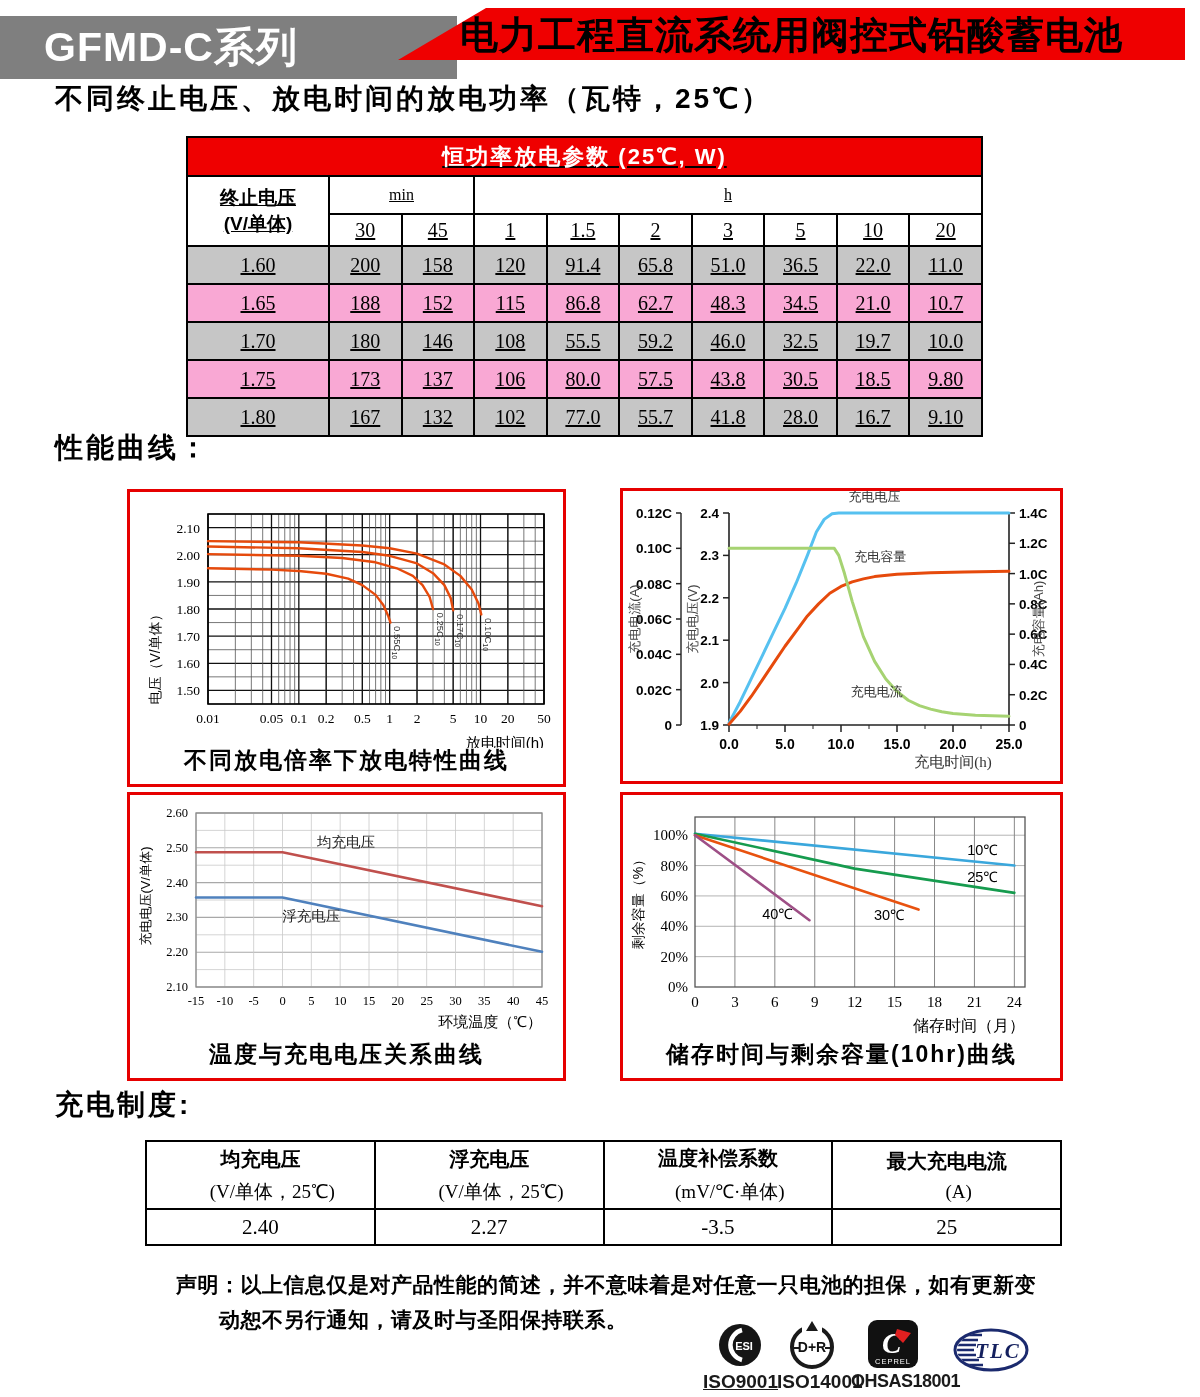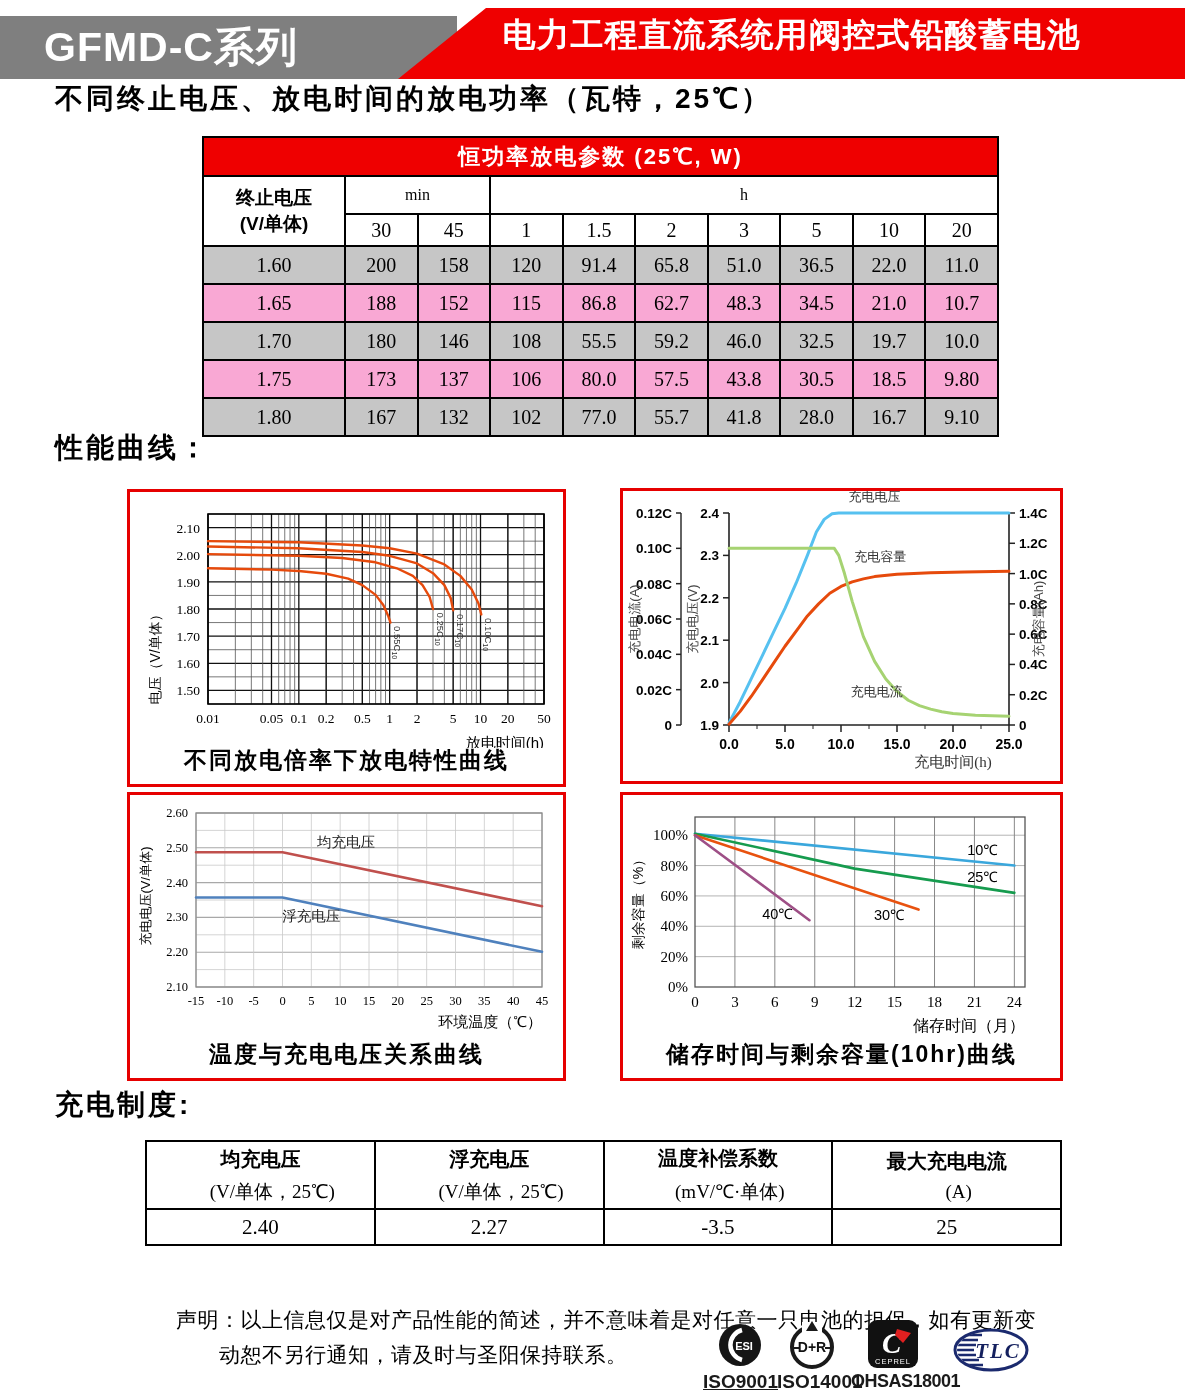--- a/index.html
+++ b/index.html
@@ -2,30 +2,30 @@
 <html><head>
 <meta charset="utf-8">
 <style>
   html,body{margin:0;padding:0;background:#fff;}
   .page{position:relative;width:1200px;height:1397px;background:#fff;overflow:hidden;
         font-family:"Liberation Sans",sans-serif;color:#000;}
   
   .brand{position:absolute;left:0;top:0;width:457px;height:63px;background:#7f7f7f;
          color:#fff;font-size:41px;font-weight:bold;line-height:63px;padding-left:44px;
          box-sizing:border-box;letter-spacing:1px;margin-top:16px;}
-  .banner{position:absolute;left:398px;top:8px;width:787px;height:71px;background:#ef0000;
+  .banner{position:absolute;left:398px;top:8px;width:787px;height:52px;background:#ef0000;
           clip-path:polygon(88px 0,100% 0,100% 100%,0 100%);
-          color:#ffffff;font-weight:bold;font-size:33px;text-align:center;line-height:54px;letter-spacing:1px;}
+          color:#000000;font-weight:bold;font-size:38px;text-align:center;line-height:54px;letter-spacing:1px;}
   
   .sec{position:absolute;left:55px;font-size:28px;font-weight:bold;letter-spacing:3px;}
   #sec-power{top:80px;}
   #sec-curves{top:429px;}
   #sec-charge{top:1086px;}
   
-  .power-table{position:absolute;left:202px;top:136px;width:797px;border-collapse:collapse;table-layout:fixed;}
+  .power-table{position:absolute;left:186px;top:136px;width:797px;border-collapse:collapse;table-layout:fixed;text-decoration:underline;}
   .power-table th,.power-table td{border:2px solid #000;text-align:center;padding:0;}
   .power-table .red-head{background:#ef0000;color:#fff;font-size:22px;font-weight:bold;height:37px;letter-spacing:2px;}
   .power-table th{font-size:19px;font-weight:bold;background:#fff;}
   .power-table .unit-row th{height:36px;font-family:"Liberation Serif",serif;font-weight:normal;font-size:16px;}
   .power-table .dim-row th{height:30px;font-family:"Liberation Serif",serif;font-weight:normal;font-size:20px;}
   .power-table td{height:36px;font-family:"Liberation Serif",serif;font-size:20px;}
   .power-table tr.gray td{background:#c6c6c6;}
   .power-table tr.white td{background:#f9a8d4;}
   .power-table .c1 div{line-height:26px;}
   
@@ -38,21 +38,21 @@
   #chartA{top:4px;} #chartB{top:0px;} #chartC{top:6px;} #chartD{top:6px;}
   .chart-caption{position:absolute;left:0;right:0;bottom:8px;text-align:center;
                  font-weight:bold;font-size:23px;letter-spacing:2px;}
   
   .charge-table{position:absolute;left:145px;top:1140px;width:917px;border-collapse:collapse;table-layout:fixed;}
   .charge-table th,.charge-table td{border:2px solid #000;text-align:center;background:#fff;padding:0;}
   .charge-table th{height:66px;font-weight:bold;font-size:20px;}
   .charge-table th .h2{font-weight:normal;font-family:"Liberation Serif",serif;font-size:19px;margin-top:6px;padding-left:24px;}
   .charge-table td{height:34px;font-family:"Liberation Serif",serif;font-size:21px;}
   
-  .disc{position:absolute;font-size:21px;font-weight:normal;letter-spacing:0.5px;white-space:nowrap;margin-top:35px;}
+  .disc{position:absolute;font-size:21px;font-weight:bold;letter-spacing:0.5px;white-space:nowrap;}
   #disc1{left:176px;top:1271px;}
   #disc2{left:219px;top:1306px;}
   
   .cert-logo{position:absolute;}
   .cert-label{position:absolute;top:1371px;text-align:center;font-size:19px;color:#1a1a1a;font-weight:bold;}
   #lab-iso9001{left:703px;width:74px;text-decoration:underline;}
   #lab-iso14001{left:777px;width:82px;}
   #lab-ohsas{left:851px;width:82px;font-size:18px;letter-spacing:-0.5px;}
 </style>
 </head>

